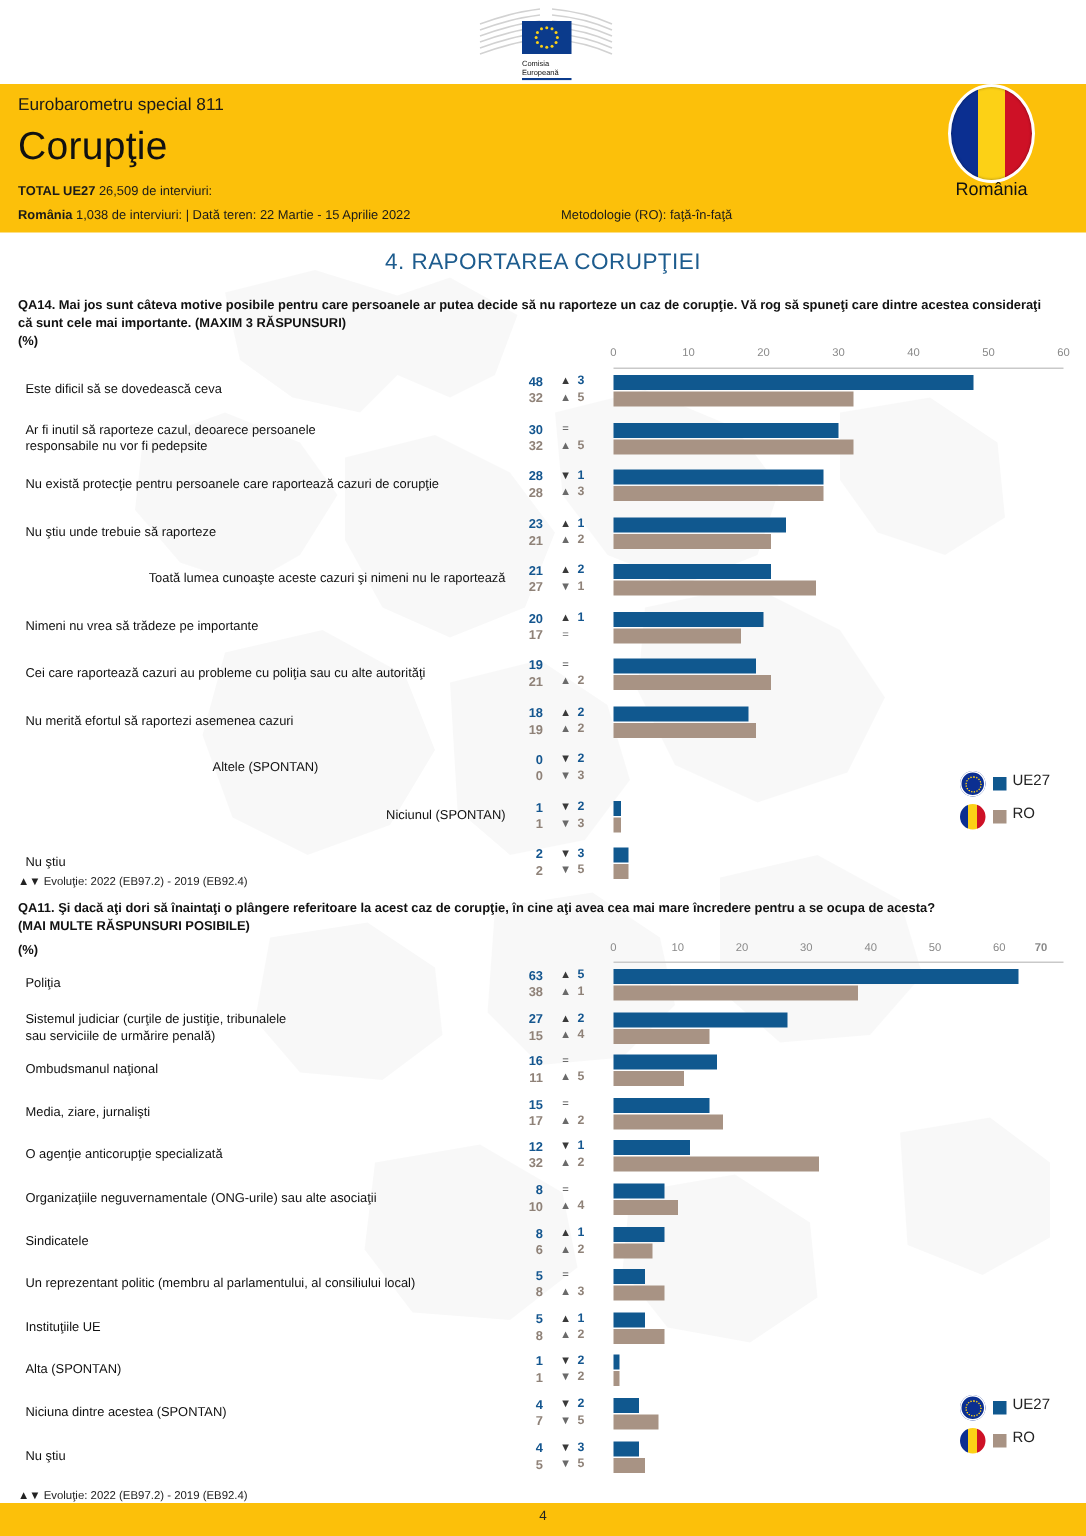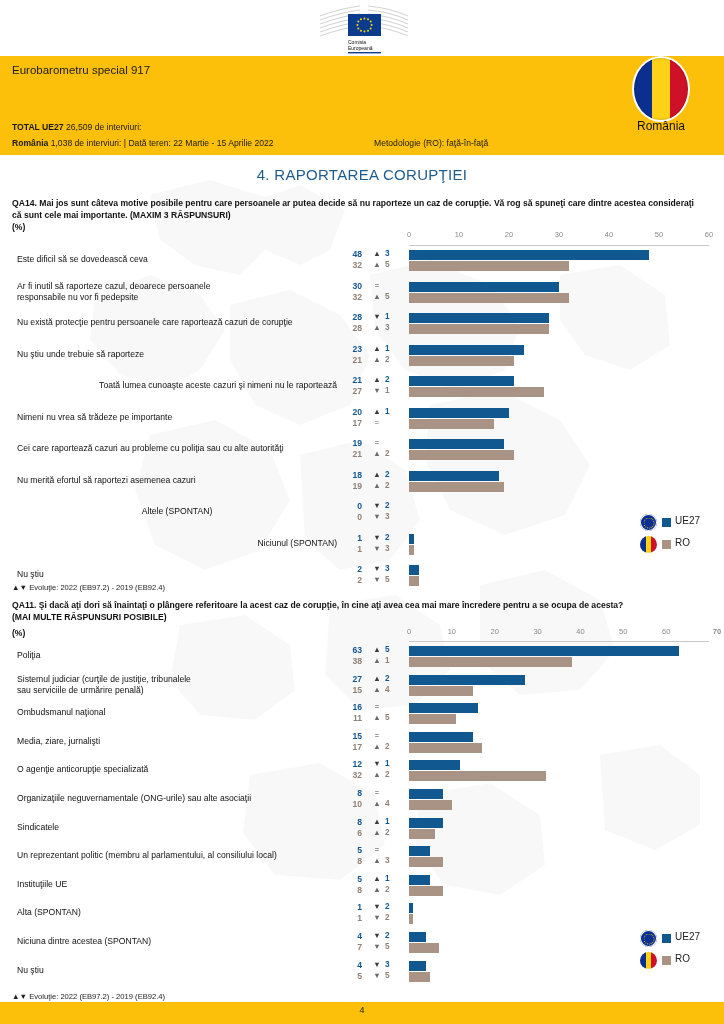--- a/index.html
+++ b/index.html
@@ -151,21 +151,22 @@
       <circle cx="40.3" cy="19.6" r="1"></circle>
         <circle cx="43" cy="17.2" r="1"></circle>
     </g>
     <text x="30" y="42" font-family="Liberation Sans, sans-serif" font-size="5" fill="#111">Comisia</text>
     <text x="30" y="48" font-family="Liberation Sans, sans-serif" font-size="5" fill="#111">Europeană</text>
     <rect x="30" y="50" width="33" height="1.4" fill="#0b3b8c"></rect>
   </svg>
 </div>
 
 <div id="header">
-  <div id="survey-label">Eurobarometru special 917</div>
+  <div id="survey-label">Eurobarometru special 811</div>
+  <div id="page-title">Corupţie</div>
   <div id="total-line">
     <span class="b">TOTAL UE27</span><span> 26,509 de interviuri:</span>
   </div>
   <div id="country-line">
     <span class="b">România</span><span> 1,038 de interviuri:  |  Dată teren: 22 Martie - 15 Aprilie 2022</span>
   </div>
   <div id="method-line">Metodologie (RO): faţă-în-faţă</div>
 </div>
 <div id="flag-badge">
     <div class="flagoval"></div>
@@ -326,21 +327,21 @@
 (MAI MULTE RĂSPUNSURI POSIBILE)</div>
     <div class="qpct" style="top: 628px;">(%)</div>
     <div class="axis" style="top: 627px;">
       <span class="tick" style="left: 0px;">0</span>
       <span class="tick" style="left: 42.8571px;">10</span>
       <span class="tick" style="left: 85.7143px;">20</span>
       <span class="tick" style="left: 128.571px;">30</span>
       <span class="tick" style="left: 171.429px;">40</span>
       <span class="tick" style="left: 214.286px;">50</span>
       <span class="tick" style="left: 257.143px;">60</span>
-      <span class="tick" style="left: 308px; font-weight: bold;">70</span>
+      <span class="tick" style="left: 285px; font-weight: bold;">70</span>
     </div>
     <div class="axisline" style="top: 641px;"></div>
     <div class="row" style="top: 645px;">
       <div class="rlabel" style="top: 5px; white-space: pre-line;">Poliţia</div>
       <div class="vnum v-eu" style="left: 334px; top: 0px;">63</div>
       <div class="varr arr-eu" style="top: 0px;">▲</div>
       <div class="vchg v-eu" style="top: 0px;">5</div>
       <div class="bar bar-eu" style="top: 1px; width: 270px;"></div>
       <div class="vnum v-ro" style="left: 334px; top: 11px;">38</div>
       <div class="varr arr-ro" style="top: 11px;">▲</div>

